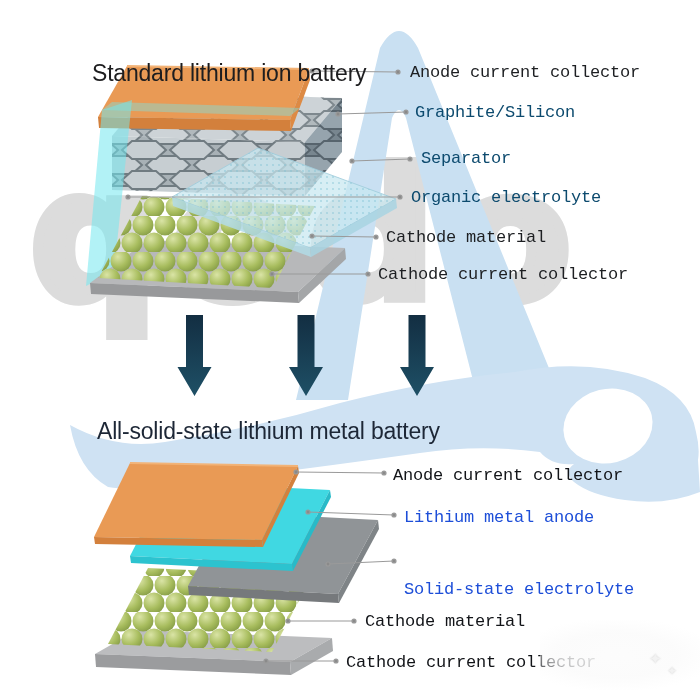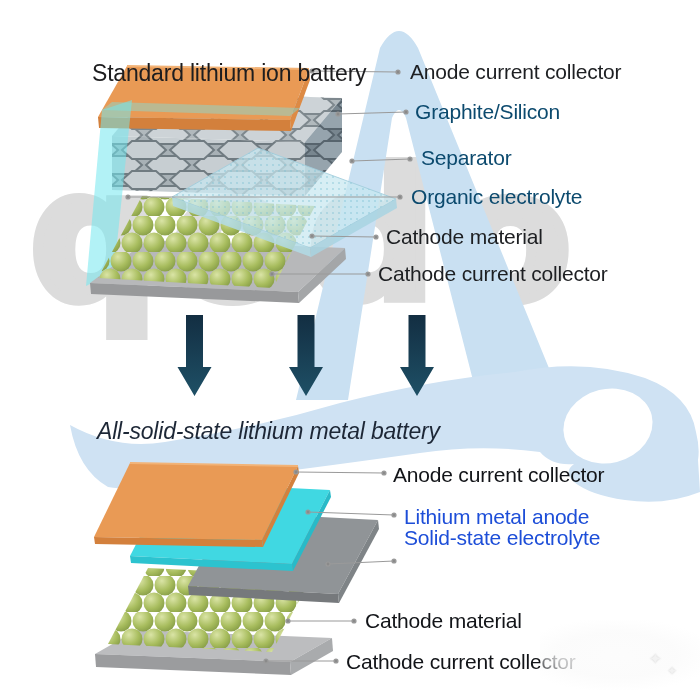--- a/index.html
+++ b/index.html
@@ -9,32 +9,32 @@
   }
   .qodo-mark{
     position:absolute;left:30px;top:148px;width:680px;
     font-family:"DejaVu Sans",sans-serif;font-weight:bold;font-size:178px;
     color:#dcdcdc;-webkit-text-stroke:10px #dcdcdc;letter-spacing:14px;
     line-height:1;user-select:none;
   }
   svg.layer{position:absolute;left:0;top:0;}
   .lbl{
     position:absolute;transform:translateY(-50%);
-    font-size:21px;letter-spacing:-0.2px;white-space:nowrap;
+    font-size:17px;letter-spacing:-0.2px;white-space:nowrap;font-family:Liberation Mono, monospace;
   }
   .lbl.dark{color:#1d1f22;}
   .lbl.muted{color:#0c4a6e;}
   .lbl.navy{color:#1d4ed8;}
   .lbl.ink{color:#121418;}
   .title{
     position:absolute;font-size:23px;font-weight:500;letter-spacing:-0.2px;
     white-space:nowrap;
   }
   .title.top{left:92px;top:29px;color:#1d1d1f;margin-top:31px;}
-  .title.bottom{left:97px;top:418px;color:#1d2736;font-style:italic;}
+  .title.bottom{left:97px;top:418px;color:#1d2736;}
   .smudge{
     position:absolute;left:540px;top:620px;width:170px;height:70px;
     background:radial-gradient(ellipse at 45% 50%,rgba(252,252,252,.95) 0%,rgba(250,250,250,.75) 45%,rgba(255,255,255,0) 75%);
     pointer-events:none;
   }
   .sparkle{position:absolute;color:#f2f2f2;text-shadow:0 0 2px #c9c9c9;pointer-events:none;}
   .sparkle.s1{left:649px;top:650px;font-size:15px;}
   .sparkle.s2{left:667px;top:664px;font-size:12px;}
 </style>
 </head>
@@ -243,21 +243,21 @@
   <div class="lbl muted" style="left:415px;top:112px;">Graphite/Silicon</div>
   <div class="lbl muted" style="left:421px;top:158px;">Separator</div>
   <div class="lbl muted" style="left:411px;top:197px;">Organic electrolyte</div>
   <div class="lbl dark" style="left:386px;top:237px;">Cathode material</div>
   <div class="lbl dark" style="left:378px;top:274px;">Cathode current collector</div>
 
   <div class="title bottom">All-solid-state lithium metal battery</div>
 
   <div class="lbl ink" style="left:393px;top:475px;">Anode current collector</div>
   <div class="lbl navy" style="left:404px;top:517px;">Lithium metal anode</div>
-  <div class="lbl navy" style="left:404px;top:538px;">Solid-state electrolyte</div>
+  <div class="lbl navy" style="left:404px;top:589px;">Solid-state electrolyte</div>
   <div class="lbl ink" style="left:365px;top:621px;">Cathode material</div>
   <div class="lbl ink" style="left:346px;top:662px;">Cathode current collector</div>
 
   <div class="smudge"></div>
   <div class="sparkle s1">✦</div>
   <div class="sparkle s2">✦</div>
 
 </div>
 
 </body></html>

